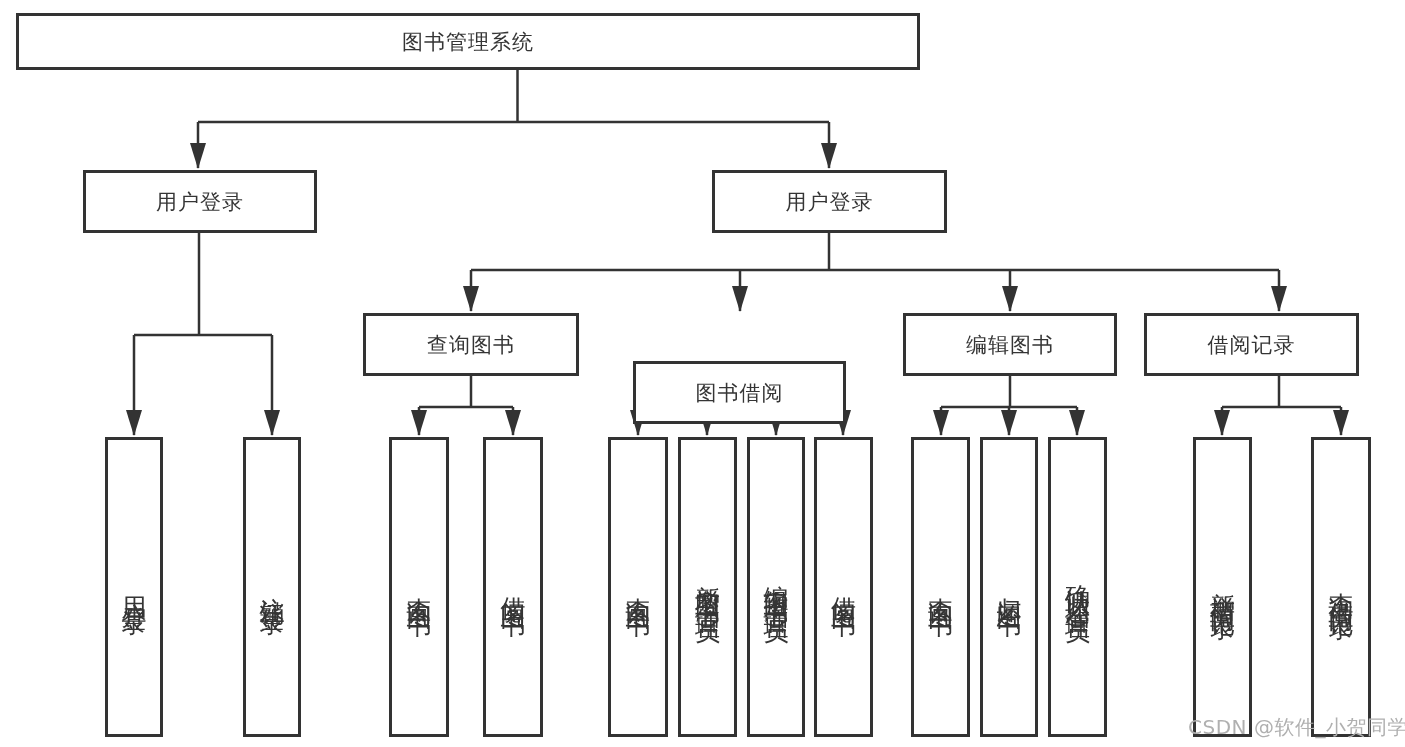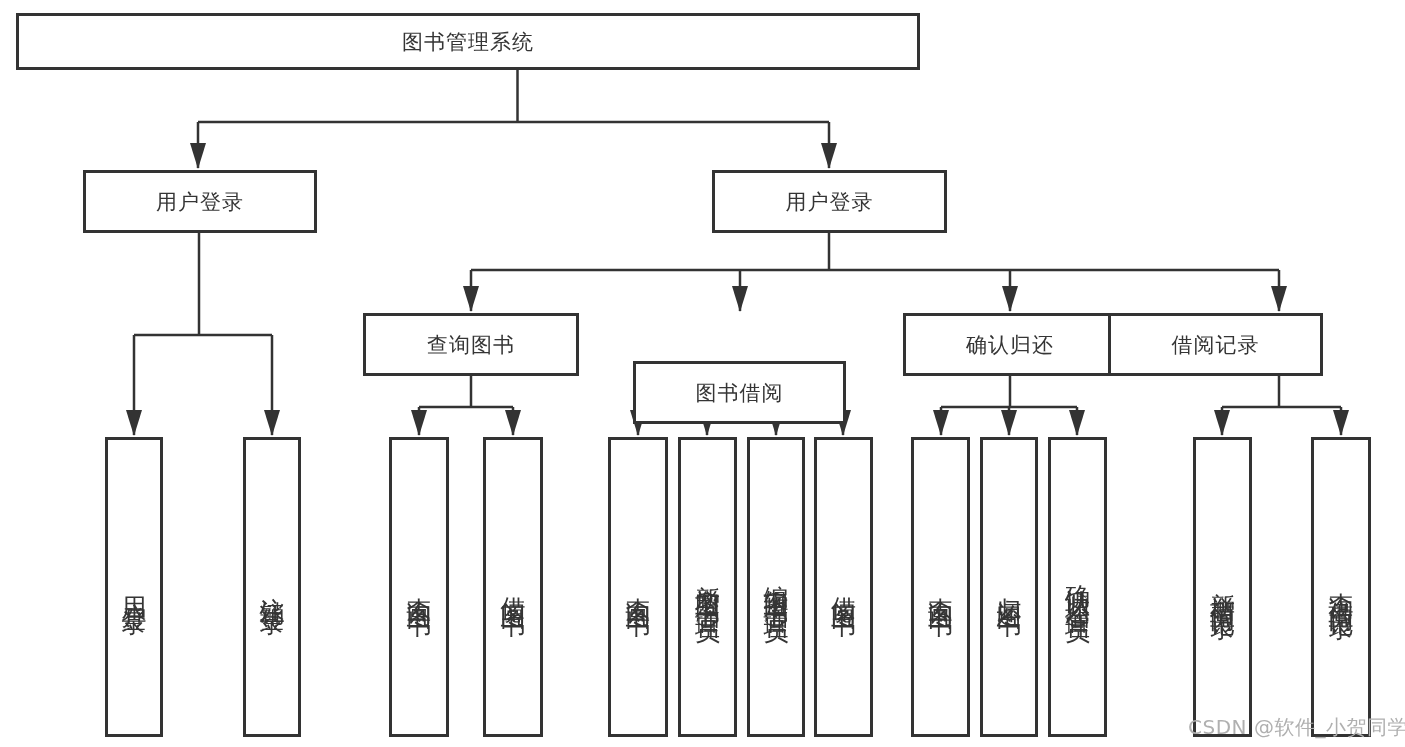--- a/index.html
+++ b/index.html
@@ -113,22 +113,22 @@
     <line x1="1341" y1="407" x2="1341" y2="435" marker-end="url(#arrow)"></line>
   </svg>
 
   <div class="node h-node" style="left:16px; top:13px; width:904px; height:57px;">图书管理系统</div>
 
   <div class="node h-node" style="left:83px; top:170px; width:234px; height:63px;">用户登录</div>
   <div class="node h-node" style="left:712px; top:170px; width:235px; height:63px;">用户登录</div>
 
   <div class="node h-node" style="left:363px; top:313px; width:216px; height:63px;">查询图书</div>
   <div class="node h-node" style="left:633px; top:313px; width:213px; height:63px;margin-top:48px;">图书借阅</div>
-  <div class="node h-node" style="left:903px; top:313px; width:214px; height:63px;">确认归还</div>
-  <div class="node h-node" style="left:1108px; top:313px; width:215px; height:63px;">借阅记录</div>
+  <div class="node h-node" style="left:903px; top:313px; width:214px; height:63px;">编辑图书</div>
+  <div class="node h-node" style="left:1144px; top:313px; width:215px; height:63px;">借阅记录</div>
 
   <div class="node v-node" style="left:105px; top:437px; width:58px; height:300px;">用户登录</div>
   <div class="node v-node" style="left:243px; top:437px; width:58px; height:300px;">注销登录</div>
 
   <div class="node v-node" style="left:389px; top:437px; width:60px; height:300px;">查询图书</div>
   <div class="node v-node" style="left:483px; top:437px; width:60px; height:300px;">借阅图书</div>
 
   <div class="node v-node" style="left:608px; top:437px; width:60px; height:300px;">查询图书</div>
   <div class="node v-node" style="left:678px; top:437px; width:59px; height:300px;">新增图书（管理员）</div>
   <div class="node v-node" style="left:747px; top:437px; width:58px; height:300px;">编辑图书（管理员）</div>

